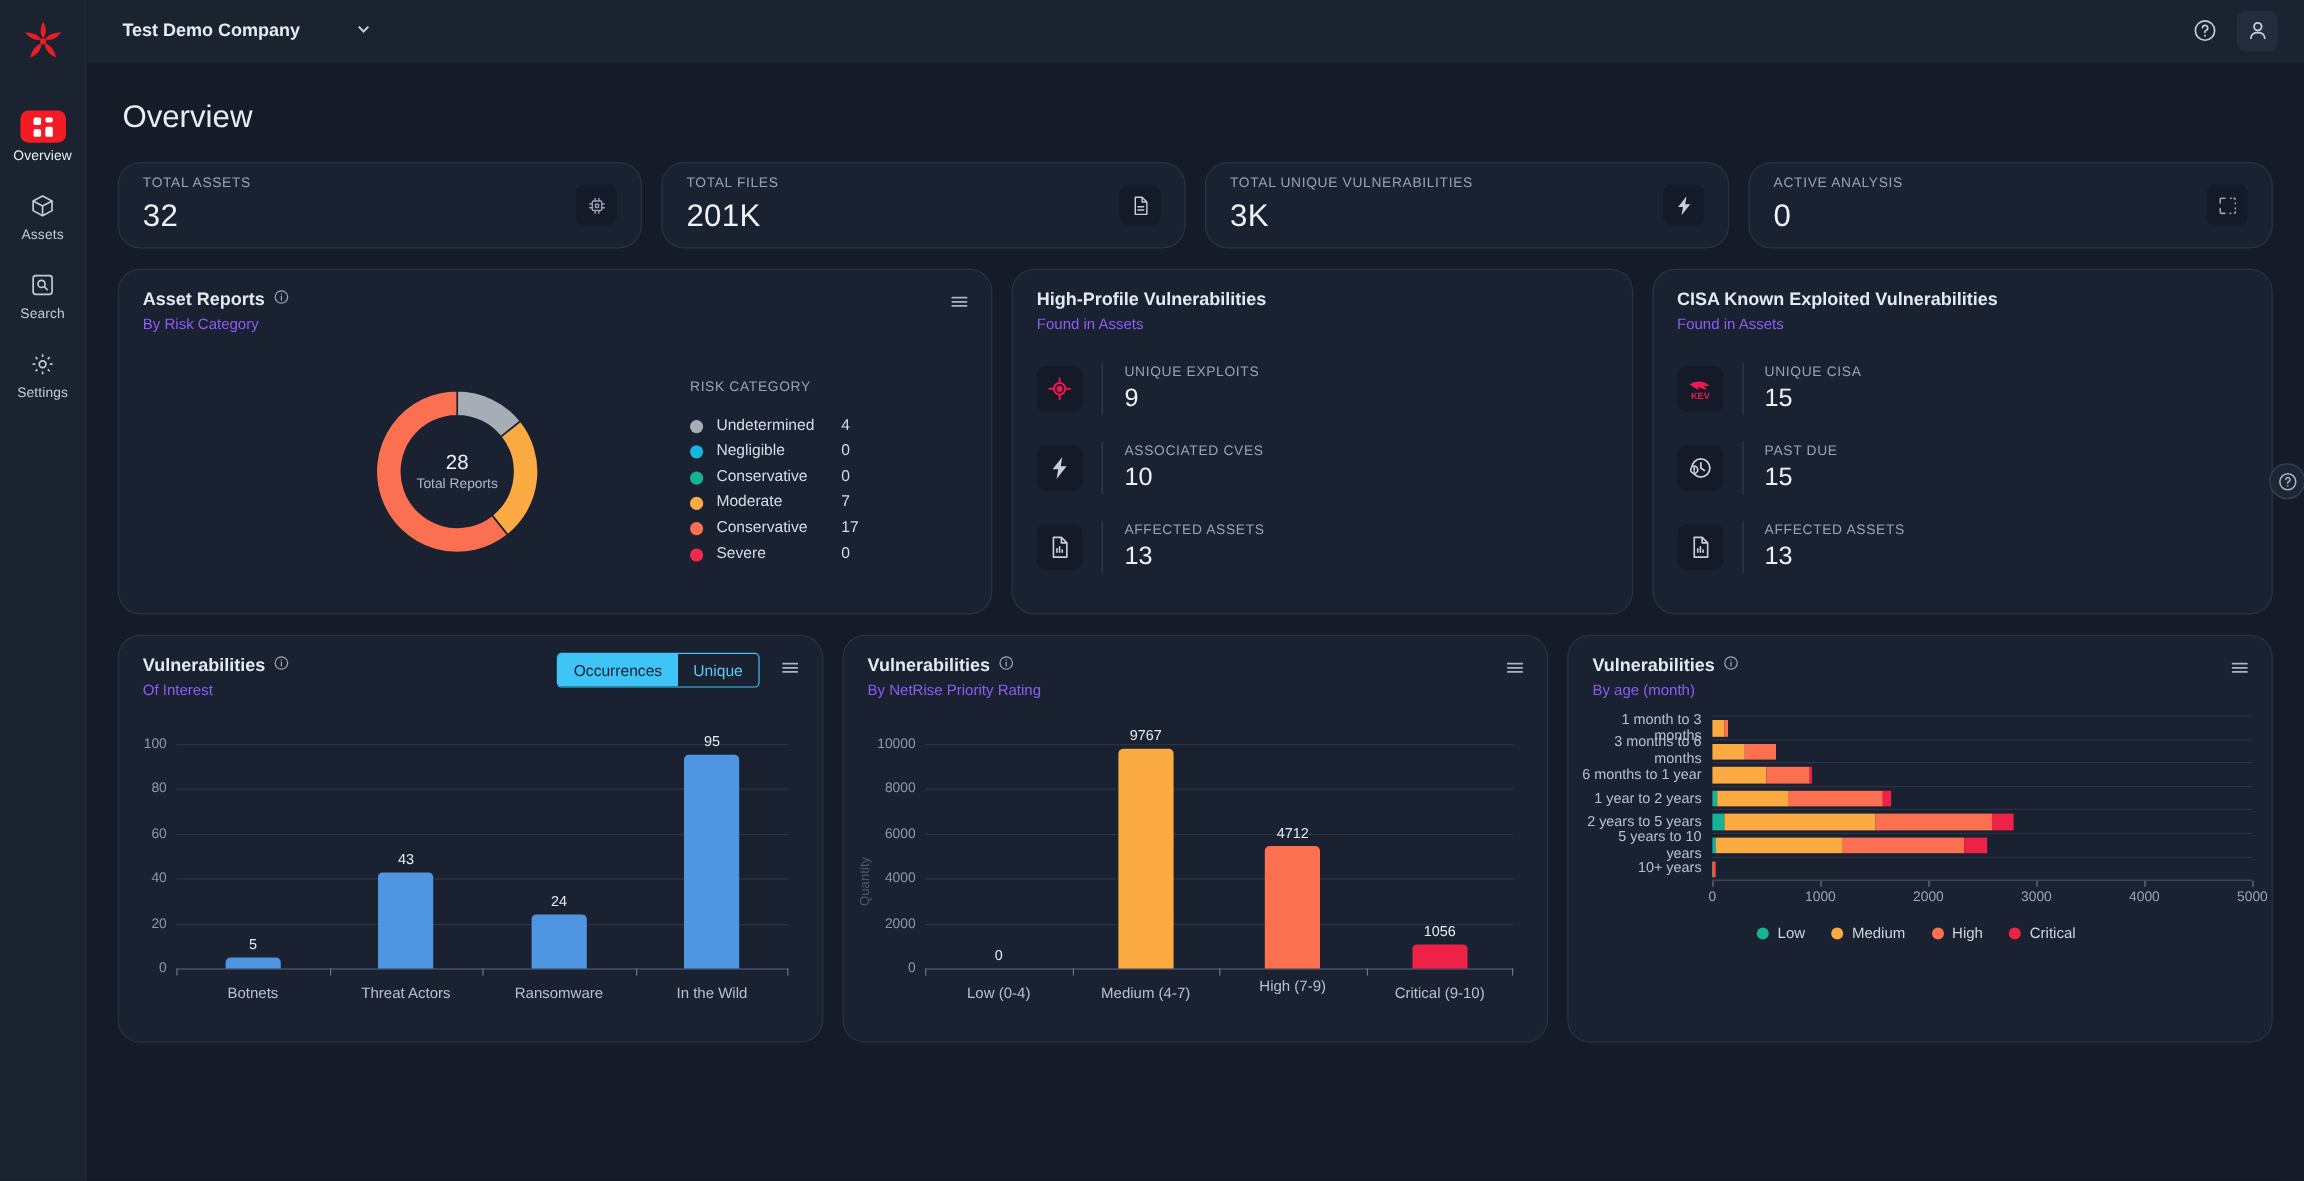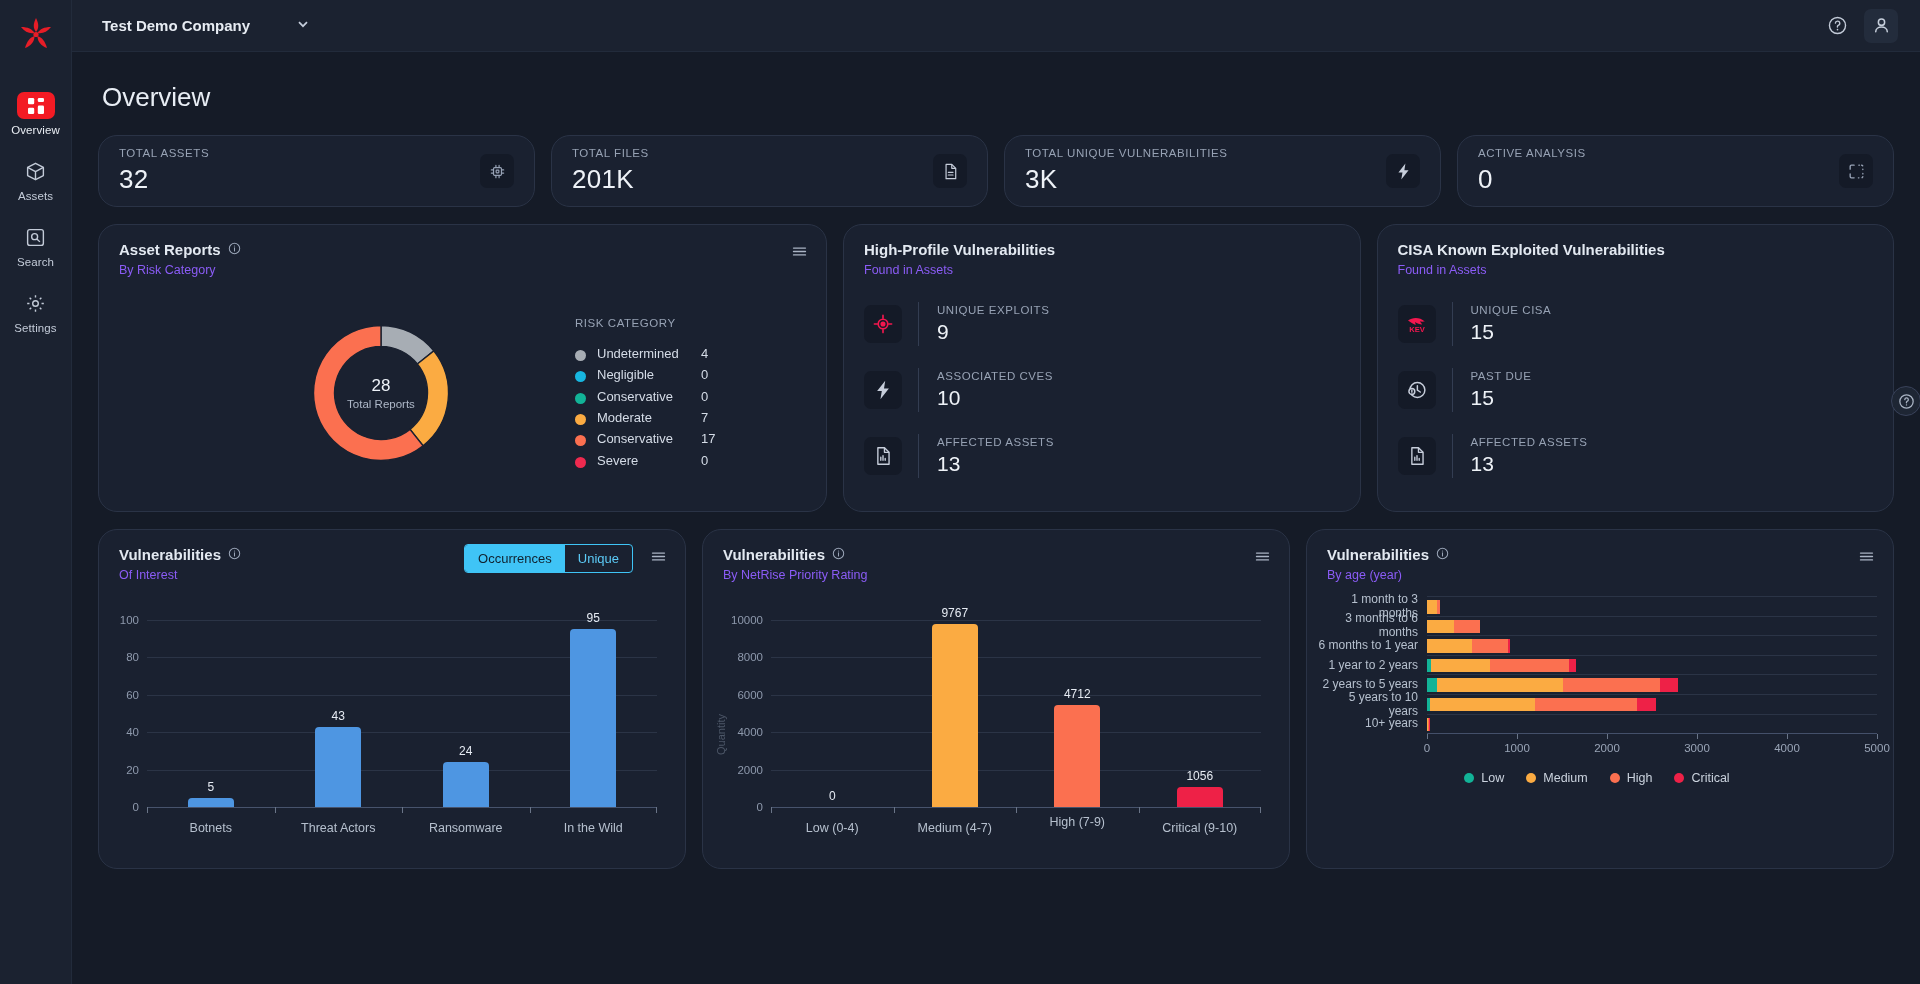--- a/index.html
+++ b/index.html
@@ -587,21 +587,21 @@
             <div class="panel-title">
               <span>Vulnerabilities</span>
               <span>
                 <svg width="13" height="13" viewBox="0 0 24 24" fill="none" stroke="#9aa5b7" stroke-width="1.9">
                   <circle cx="12" cy="12" r="9.6"></circle>
                     <path d="M12 10.6v6.2" stroke-linecap="round"></path>
                   <circle cx="12" cy="7.4" r="1.1" fill="#9aa5b7" stroke="none"></circle>
                 </svg>
               </span>
             </div>
-            <div class="panel-sub">By age (year)</div>
+            <div class="panel-sub">By age (month)</div>
             <div class="hamburger">
               <svg width="17" height="17" viewBox="0 0 20 20" stroke="#aab4c4" stroke-width="1.7" stroke-linecap="round">
                   <path d="M3 6h14M3 10h14M3 14h14"></path>
                 </svg>
             </div>
           </div>
           <div class="agewrap" id="plot-age">
               <div class="agerow">
                 <div class="agelbl">1 month to 3 months</div>
                 <div class="agetrack">

